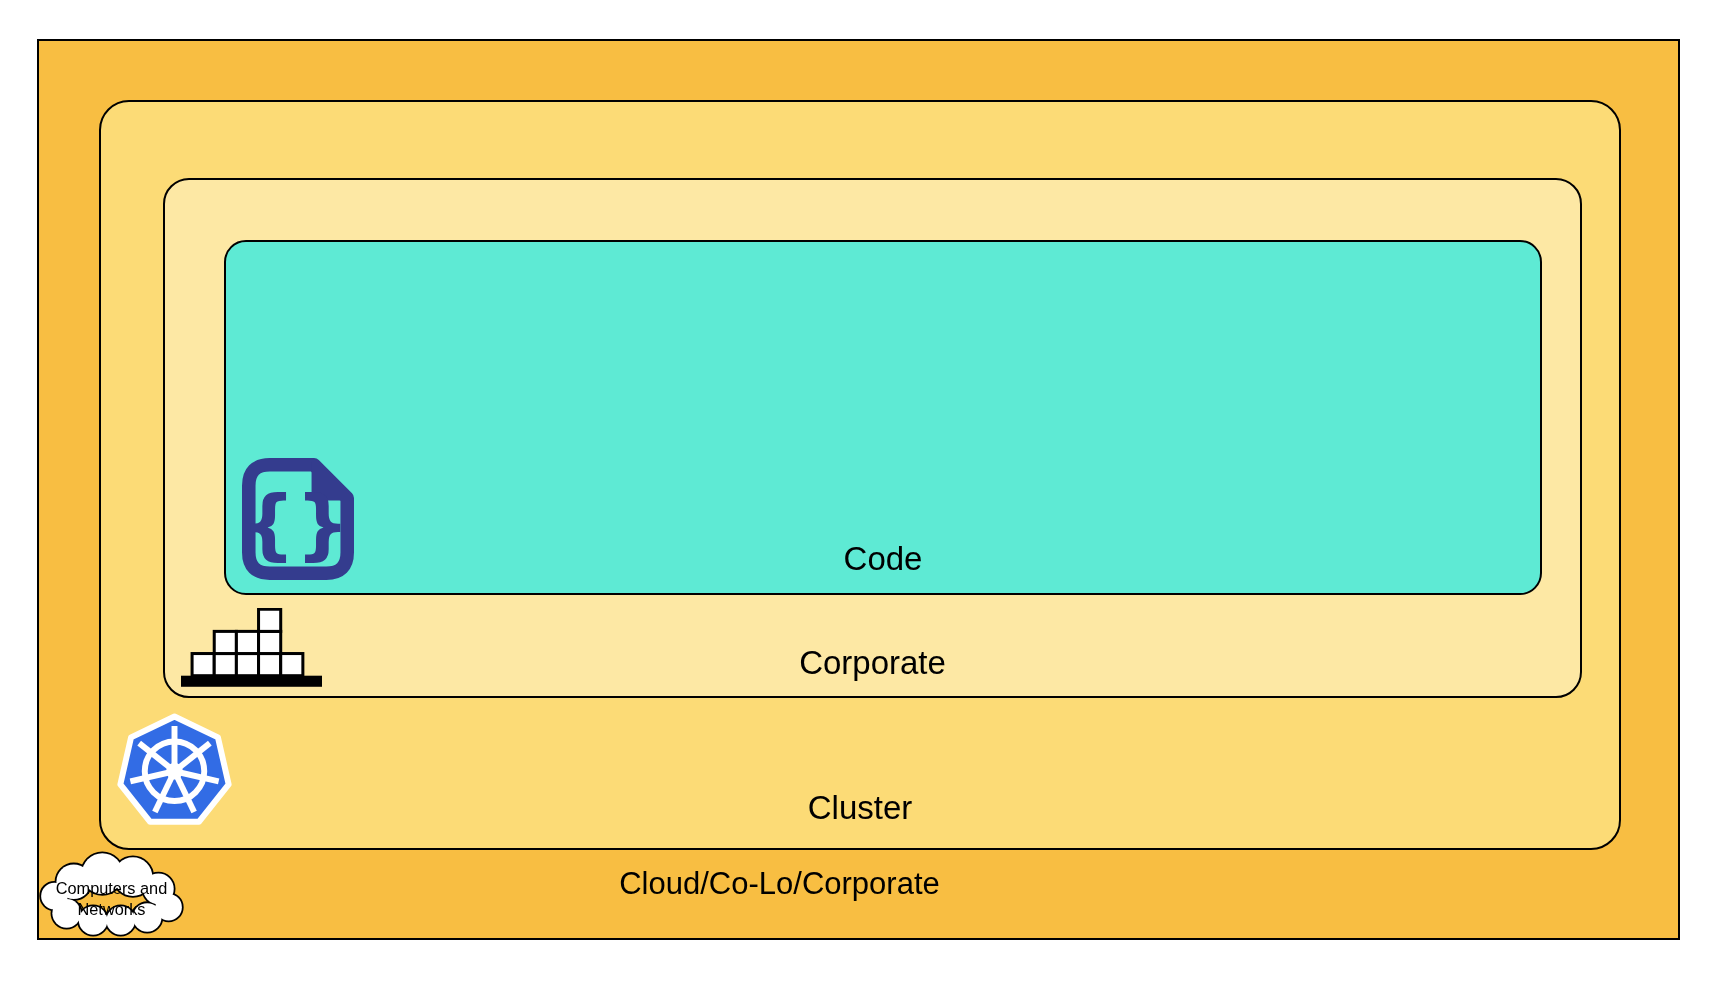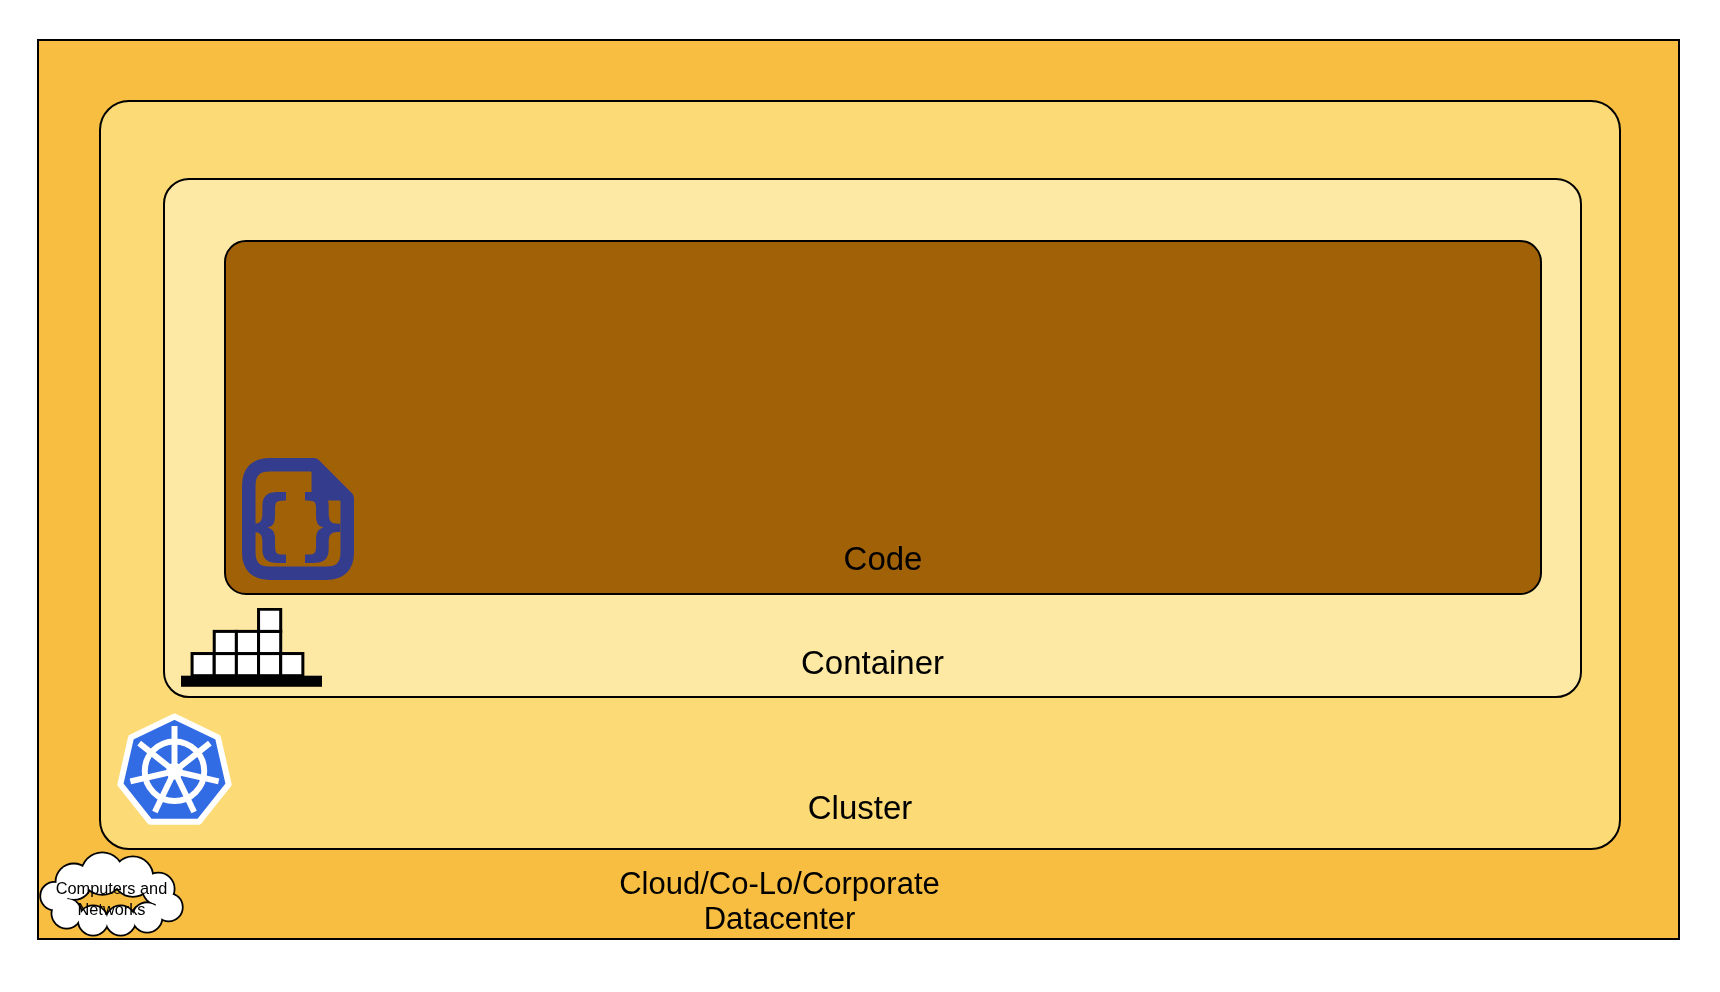--- a/index.html
+++ b/index.html
@@ -2,21 +2,21 @@
 <html><head>
 <meta charset="utf-8">
 <style>
   html,body{margin:0;padding:0;background:#ffffff;}
   body{font-family:"Liberation Sans", sans-serif;}
   .canvas{position:relative;width:1720px;height:992px;background:#ffffff;overflow:hidden;}
   .box{position:absolute;box-sizing:border-box;border:2.5px solid #000000;}
   .box-datacenter{left:37px;top:39px;width:1643px;height:901px;background:#F8BE42;border-radius:0;}
   .box-cluster{left:99px;top:100px;width:1522px;height:750px;background:#FCDB76;border-radius:30px;}
   .box-container{left:163px;top:178px;width:1419px;height:520px;background:#FDE8A4;border-radius:26px;}
-  .box-code{left:224px;top:240px;width:1318px;height:355px;background:#a16207;border-radius:22px;}
+  .box-code{left:224px;top:240px;width:1318px;height:355px;background:#5eead4;border-radius:22px;}
   .layer-label{position:absolute;left:0;right:0;text-align:center;color:#000000;
                font-size:33px;line-height:36px;white-space:pre;}
   .label-code{bottom:16px;}
   .label-container{bottom:15px;}
   .label-cluster{bottom:22px;}
   .label-datacenter{position:absolute;left:37px;width:1485px;top:866px;text-align:center;
                     color:#000000;font-size:31px;line-height:35px;}
   .icon{position:absolute;}
   .icon-code{left:236px;top:455px;width:124px;height:128px;}
   .icon-container{left:181px;top:608px;width:141px;height:79px;}
@@ -29,30 +29,29 @@
 
 <div class="canvas">
 
   <div class="box box-datacenter"></div>
 
   <div class="box box-cluster">
     <div class="layer-label label-cluster">Cluster</div>
   </div>
 
   <div class="box box-container">
-    <div class="layer-label label-container">Container</div>
+    <div class="layer-label label-container">Corporate</div>
   </div>
 
   <div class="box box-code">
     <div class="layer-label label-code">Code</div>
   </div>
 
   <div class="label-datacenter">
     <div>Cloud/Co-Lo/Corporate</div>
-    <div>Datacenter</div>
   </div>
 
   <svg class="icon icon-code" viewBox="0 0 100 104" xmlns="http://www.w3.org/2000/svg">
     <path d="M 63 8 H 27 Q 10 8 10 25 V 79 Q 10 96 27 96 H 73 Q 90 96 90 79 V 35 Z" fill="none" stroke="#343C8E" stroke-width="11" stroke-linejoin="round"></path>
     <path d="M 61 6 L 92 37 L 61 37 Z" fill="#343C8E"></path>
     <text x="48" y="77" text-anchor="middle" font-size="62" font-weight="bold" font-family="DejaVu Sans, sans-serif" fill="#343C8E">{}</text>
   </svg>
 
   <svg class="icon icon-container" viewBox="0 0 140 78" xmlns="http://www.w3.org/2000/svg">
     <g stroke="#000000" stroke-width="3" fill="#FFFFFF">

